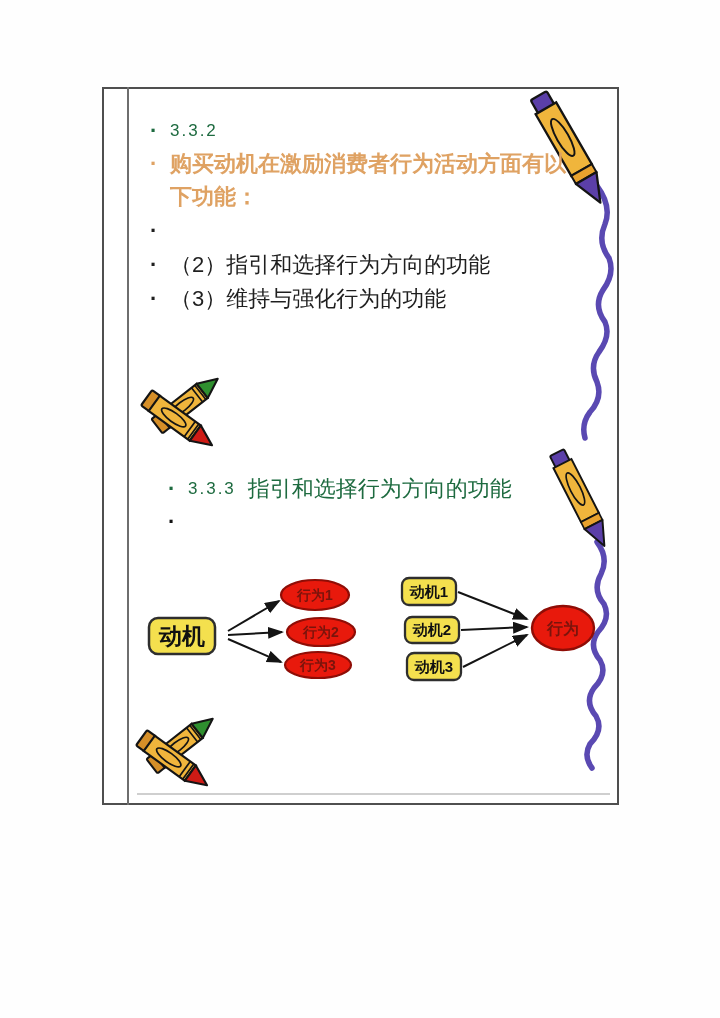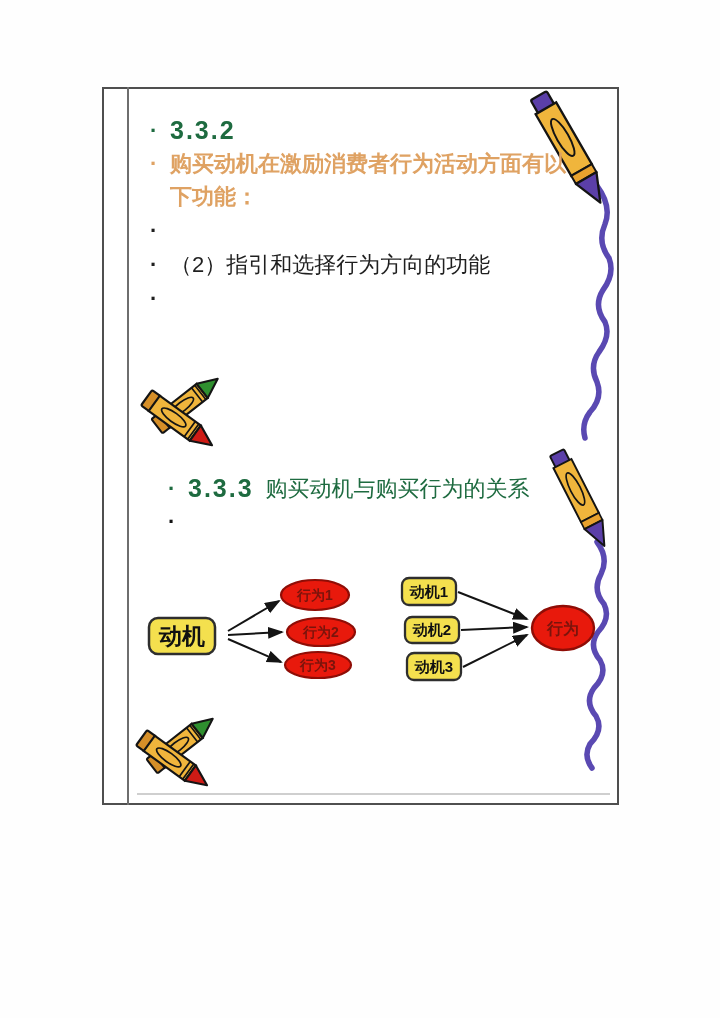--- a/index.html
+++ b/index.html
@@ -9,21 +9,21 @@
   }
   .frame{position:absolute;left:102px;top:87px;width:513px;height:714px;border:2px solid #4f4f4f;background:#ffffff;}
   .divider{position:absolute;left:127px;top:87px;width:2px;height:718px;background:#6e6e6e;}
   .footer-line{position:absolute;left:137px;top:793px;width:473px;height:2px;background:#cfcfcf;}
 
   .txt-line{display:flex;align-items:flex-start;line-height:33px;font-size:22px;}
   .bullet{flex:0 0 20px;font-weight:bold;}
   .sec1{position:absolute;left:150px;top:114px;width:426px;}
   .sec2{position:absolute;left:168px;top:472px;width:420px;}
   .heading{color:#1e6b40;}
-  .heading .num{font-weight:bold;letter-spacing:2px;margin-right:12px;font-size:25px;}
+  .heading .num{font-weight:normal;letter-spacing:2px;margin-right:12px;font-size:17px;}
   .intro{color:#dfa263;font-weight:bold;}
   .intro .itext{width:402px;}
   .item{color:#1f1f1f;margin-top:1px;}
   .subtitle{color:#141414;font-weight:600;}
 
   svg{position:absolute;overflow:visible;}
   .diagram-label{font-family:"Liberation Sans","DejaVu Sans",sans-serif;}
 </style>
 </head>
 <body>
@@ -92,28 +92,29 @@
     </div>
     <div class="txt-line item">
       <span class="bullet">·</span>
     </div>
     <div class="txt-line item">
       <span class="bullet">·</span>
       <span>（2）指引和选择行为方向的功能</span>
     </div>
     <div class="txt-line item">
       <span class="bullet">·</span>
+      <span>（3）维持与强化行为的功能</span>
     </div>
   </div>
 
   <div class="sec2">
     <div class="txt-line heading">
       <span class="bullet">·</span>
       <span class="num">3.3.3</span>
-      <span>购买动机与购买行为的关系</span>
+      <span>指引和选择行为方向的功能</span>
     </div>
     <div class="txt-line subtitle">
       <span class="bullet">·</span>
     </div>
   </div>
 
   <svg style="left:133px;top:563px;" width="484" height="130" viewBox="0 0 484 130">
 
     <line x1="95" y1="68" x2="146" y2="38" stroke="#141414" stroke-width="2" marker-end="url(#arrw)"></line>
     <line x1="95" y1="72" x2="149" y2="69" stroke="#141414" stroke-width="2" marker-end="url(#arrw)"></line>

